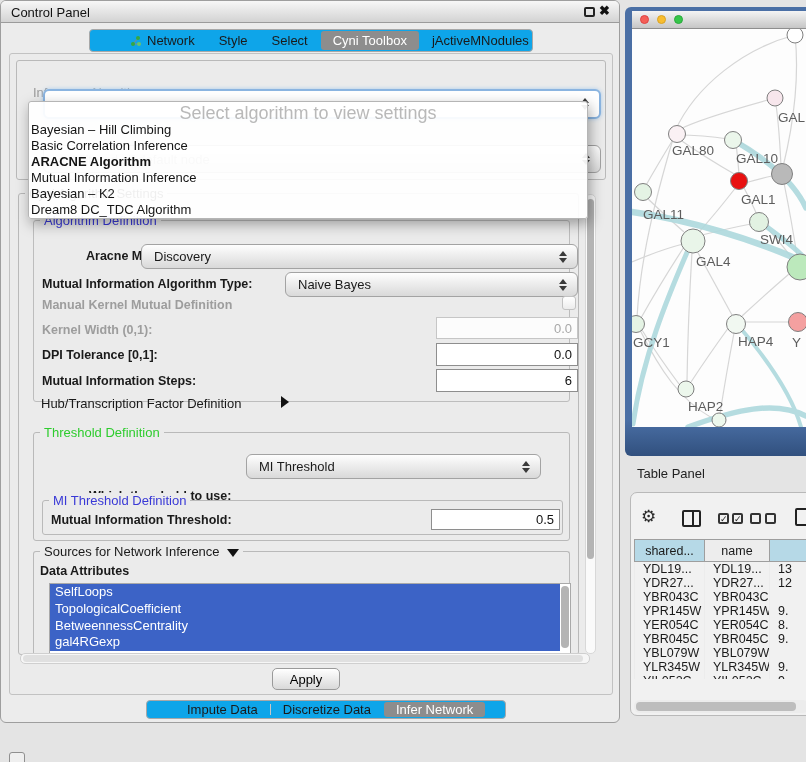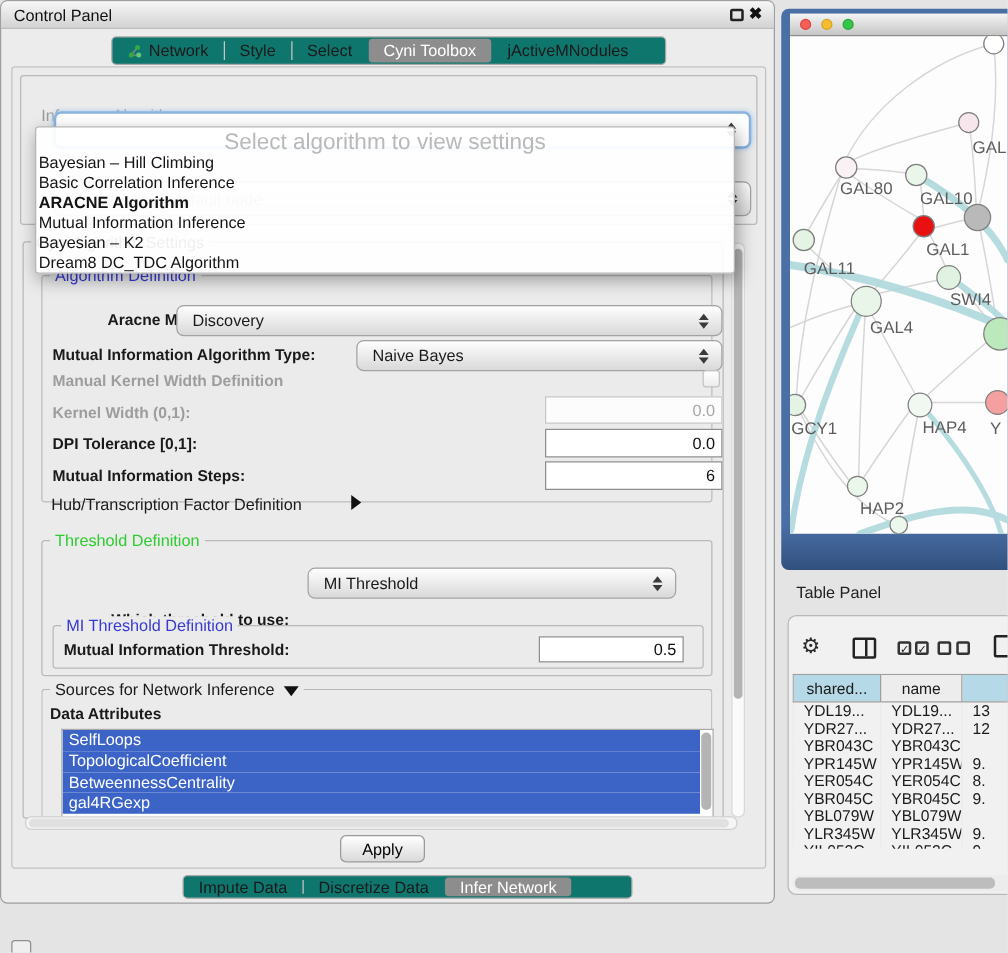--- a/index.html
+++ b/index.html
@@ -8,21 +8,21 @@
   .abs { position:absolute; }
 
   
   .cp-window { left:0; top:8; width:620px; height:723px; background:#ececec; border:1px solid #9e9e9e; border-radius:6px; }
   .cp-titlebar { left:0; top:0; width:100%; height:22px; background:linear-gradient(#f7f7f7,#d3d3d3); border-bottom:1px solid #9b9b9b; border-radius:5px 5px 0 0; }
   .cp-title { left:10px; top:4px; font-size:13px; color:#111; }
   .float-icon { left:583px; top:6px; width:11px; height:10px; border:2px solid #222; border-radius:2px; }
   .close-icon { left:598px; top:2px; font-size:13px; font-weight:bold; color:#111; }
 
   
-  .tabbar { display:flex; align-items:center; background:#0f766e; border:1px solid #a8a8a8; border-radius:4px; font-size:13px; }
+  .tabbar { display:flex; align-items:center; background:#0ea5e9; border:1px solid #a8a8a8; border-radius:4px; font-size:13px;padding-left:28px; }
   .tab { padding:0 12px; display:flex; align-items:center; gap:5px; height:100%; color:#1a1a1a; white-space:nowrap; }
   .tab.sel { background:#8d8d8d; color:#fff; border-radius:3px; margin:1px; height:calc(100% - 2px); }
   .tabsep { width:1px; height:70%; background:#c6c6c6; }
 
   
   .content { left:8px; top:52px; width:604px; height:642px; background:#ebebeb; border:1px solid #c2c2c2; border-radius:3px; }
 
   .grp { position:absolute; border:1px solid #b9b9b9; border-radius:3px; }
   .grp-ttl { position:absolute; top:-8px; left:6px; background:#ebebeb; padding:0 4px; font-size:13px; white-space:nowrap; }
   .ttl-blue { color:#3939d6; }
@@ -166,21 +166,21 @@
 
         <span class="lbl b" style="left:8px; top:56px;">Mutual Information Algorithm Type:</span>
         <div class="combo" style="left:251px; top:51px; width:293px; height:25px;">
           <span class="ctxt">Naive Bayes</span>
           <span class="steppers">
               <span class="tri-up"></span>
               <span class="tri-dn"></span>
             </span>
         </div>
 
-        <span class="lbl b dis" style="left:8px; top:77px;">Manual Kernel Width Definition</span>
+        <span class="lbl b dis" style="left:8px; top:77px;">Manual Kernel Mutual Definition</span>
         <span class="chk" style="left:528px; top:75px;"></span>
 
         <span class="lbl b dis" style="left:8px; top:102px;">Kernel Width (0,1):</span>
         <input class="field dis" style="left: 402px; top: 96px; width: 142px; height: 22px;" readonly="" value="0.0">
 
         <span class="lbl b" style="left:8px; top:127px;">DPI Tolerance [0,1]:</span>
         <input class="field" style="left: 402px; top: 122px; width: 142px; height: 23px;" readonly="" value="0.0">
 
         <span class="lbl b" style="left:8px; top:153px;">Mutual Information Steps:</span>
         <input class="field" style="left: 402px; top: 148px; width: 142px; height: 23px;" readonly="" value="6">
@@ -197,21 +197,21 @@
           <span class="ctxt">MI Threshold</span>
           <span class="steppers">
               <span class="tri-up"></span>
               <span class="tri-dn"></span>
             </span>
         </div>
 
         <div class="grp" style="left:8px; top:67px; width:521px; height:35px;">
           <span class="grp-ttl ttl-blue">MI Threshold Definition</span>
           <span class="lbl b" style="left:8px; top:12px;">Mutual Information Threshold:</span>
-          <input class="field" style="left: 388px; top: 8px; width: 116px; height: 21px;" readonly="" value="0.5">
+          <input class="field" style="left: 388px; top: 8px; width: 129px; height: 21px;" readonly="" value="0.5">
         </div>
       </div>
 
       <div class="grp" style="left:14px; top:357px; width:537px; height:104px; border-bottom:none; border-radius:3px 3px 0 0;">
         <span class="grp-ttl">
           <span>Sources for Network Inference</span>
           <span style="display:inline-block; width:0; height:0; border-left:6px solid transparent; border-right:6px solid transparent; border-top:8px solid #111; margin-left:4px; vertical-align:middle;"></span>
         </span>
         <span class="lbl b" style="left:6px; top:12px;">Data Attributes</span>
         <div class="listbox" style="left:15px; top:31px; width:522px; height:72px; border-bottom:none;">

